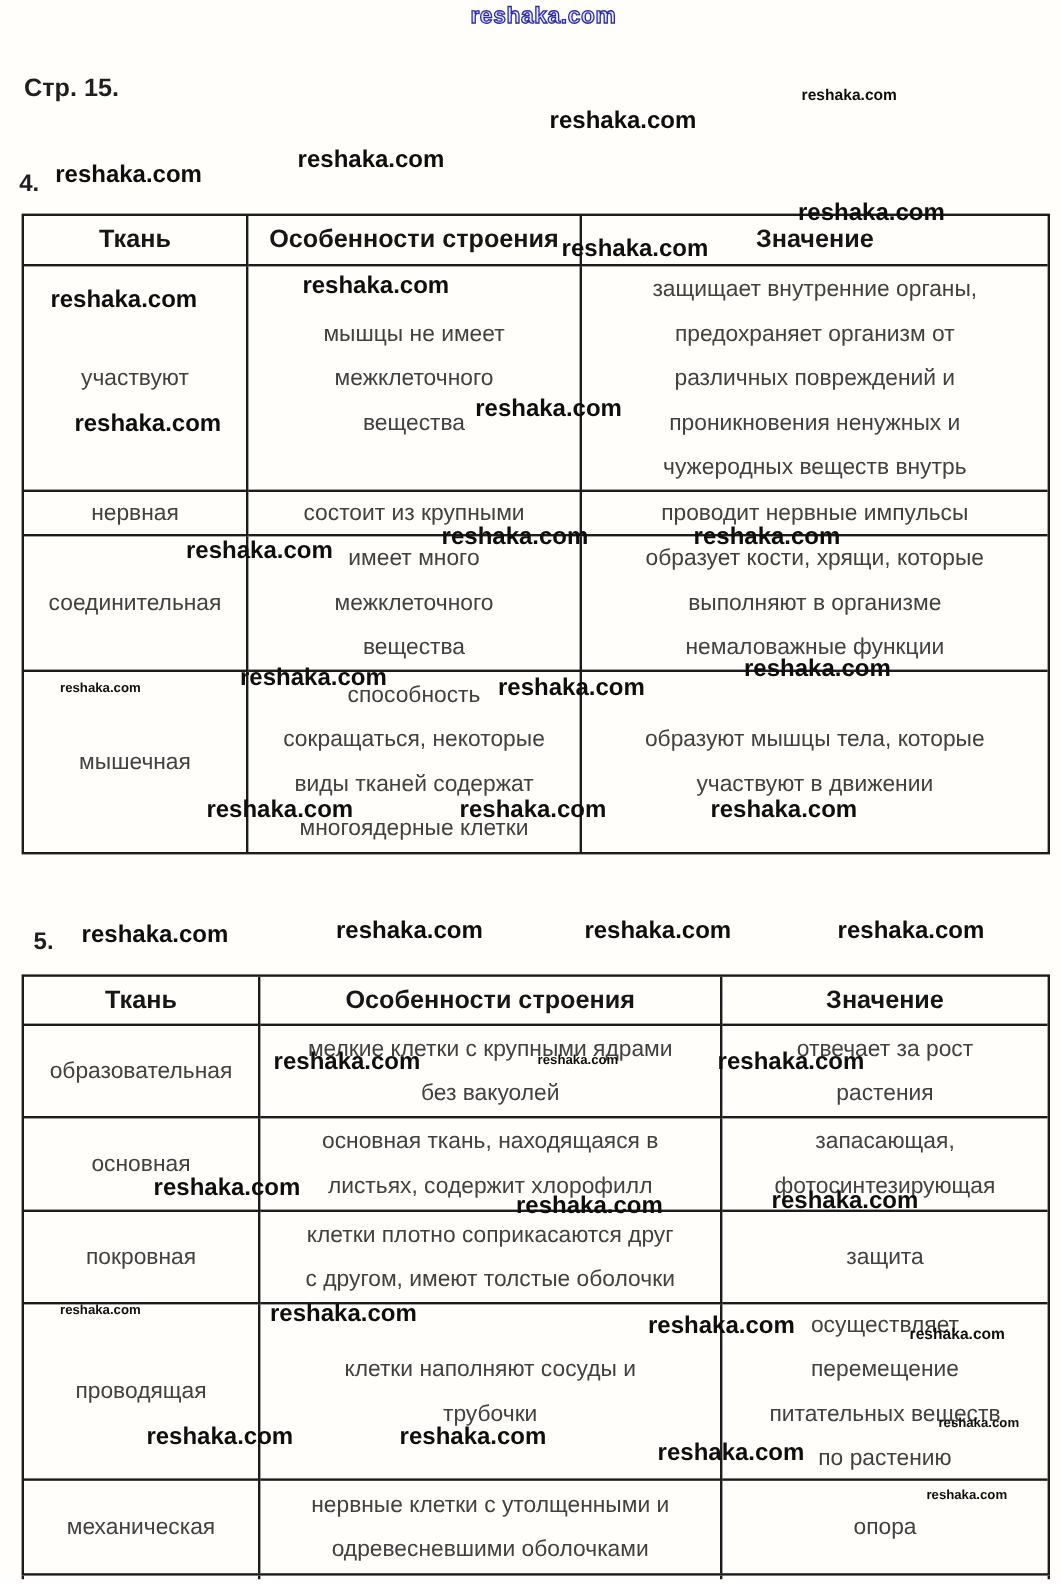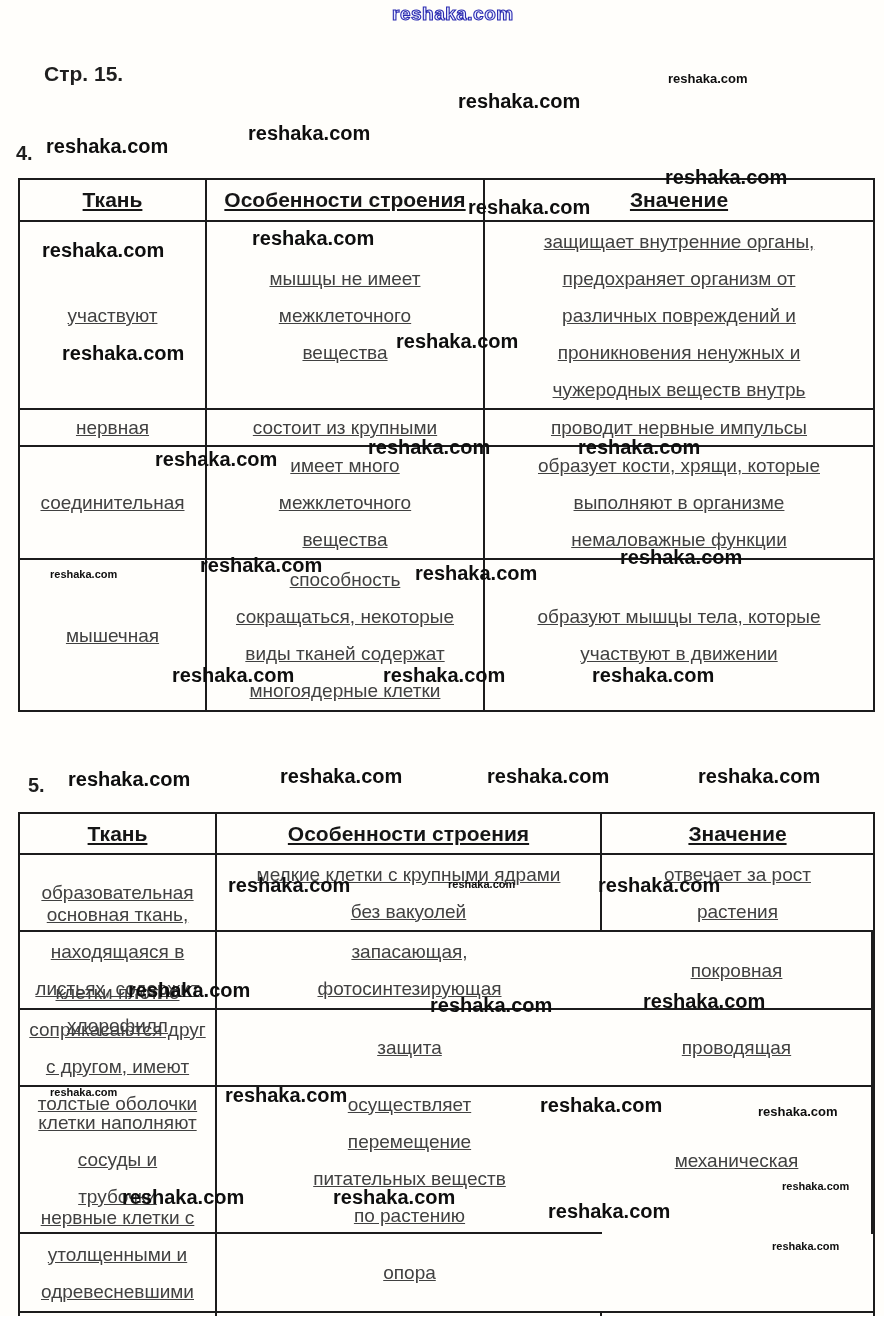--- a/index.html
+++ b/index.html
@@ -4,41 +4,41 @@
 <style>
   html,body{margin:0;padding:0;}
   body{font-family:"Liberation Sans", sans-serif; background:#ffffff;}
   #page{position:relative; width:884px; height:1316px; background:#fffefb; overflow:hidden;}
 
   
   .logo{position:absolute; left:392px; top:3px; font-size:19px; font-weight:700;
         letter-spacing:0.5px; color:#e8ecff; -webkit-text-stroke:1.1px #2a2ab0;}
 
   
-  .page-label{position:absolute; left:20px; top:62px; font-size:21px; font-weight:700; color:#1f1f1f;margin-left:24px;}
+  .page-label{position:absolute; left:20px; top:62px; font-size:21px; font-weight:700; color:#1f1f1f;}
   .sec-label{position:absolute; font-size:20px; font-weight:700; color:#1f1f1f;}
 
   
   .wm{position:absolute; color:#0e0e0e; font-weight:700; white-space:nowrap; z-index:6;}
   .wm-lg{font-size:20px;}
   .wm-md{font-size:13px; font-weight:600;}
   .wm-sm{font-size:11px;}
 
   
   .tbl{position:absolute; display:grid; border:2px solid #1c1c1c; background:transparent; z-index:2;}
   #table4{left:18px; top:178px; width:857px; box-sizing:border-box;
           grid-template-columns:187px 278px 1fr;
           grid-template-rows:42px 188px 37px 113px 150px;}
   #table5{left:18px; top:812px; width:857px; box-sizing:border-box;
           grid-template-columns:197px 385px 1fr;
           grid-template-rows:41px 77px 78px 77px 147px 77px;}
   .c{border-right:2px solid #1c1c1c; border-bottom:2px solid #1c1c1c;
      display:flex; align-items:center; justify-content:center;
      text-align:center; padding:1px 6px; box-sizing:border-box;
-     font-size:19px; line-height:37px; color:#414141; white-space:pre-line;text-decoration:underline;}
+     font-size:19px; line-height:37px; color:#414141; white-space:pre-line;}
   .c.col-last{border-right:none;}
   .c.row-last{border-bottom:none;}
   .c.hdr{font-weight:700; color:#161616; font-size:21px; line-height:22px;}
 
   
   .stub{position:absolute; top:1313px; height:13px; width:2px; background:#1c1c1c; z-index:2;}
 </style>
 </head>
 <body>
 
@@ -133,20 +133,21 @@
     <div class="c hdr">Ткань</div>
     <div class="c hdr">Особенности строения</div>
     <div class="c hdr col-last">Значение</div>
 
     <div class="c">образовательная</div>
     <div class="c">мелкие клетки с крупными ядрами
 без вакуолей</div>
     <div class="c col-last">отвечает за рост
 растения</div>
 
+    <div class="c">основная</div>
     <div class="c">основная ткань, находящаяся в
 листьях, содержит хлорофилл</div>
     <div class="c col-last">запасающая,
 фотосинтезирующая</div>
 
     <div class="c">покровная</div>
     <div class="c">клетки плотно соприкасаются друг
 с другом, имеют толстые оболочки</div>
     <div class="c col-last">защита</div>
 

